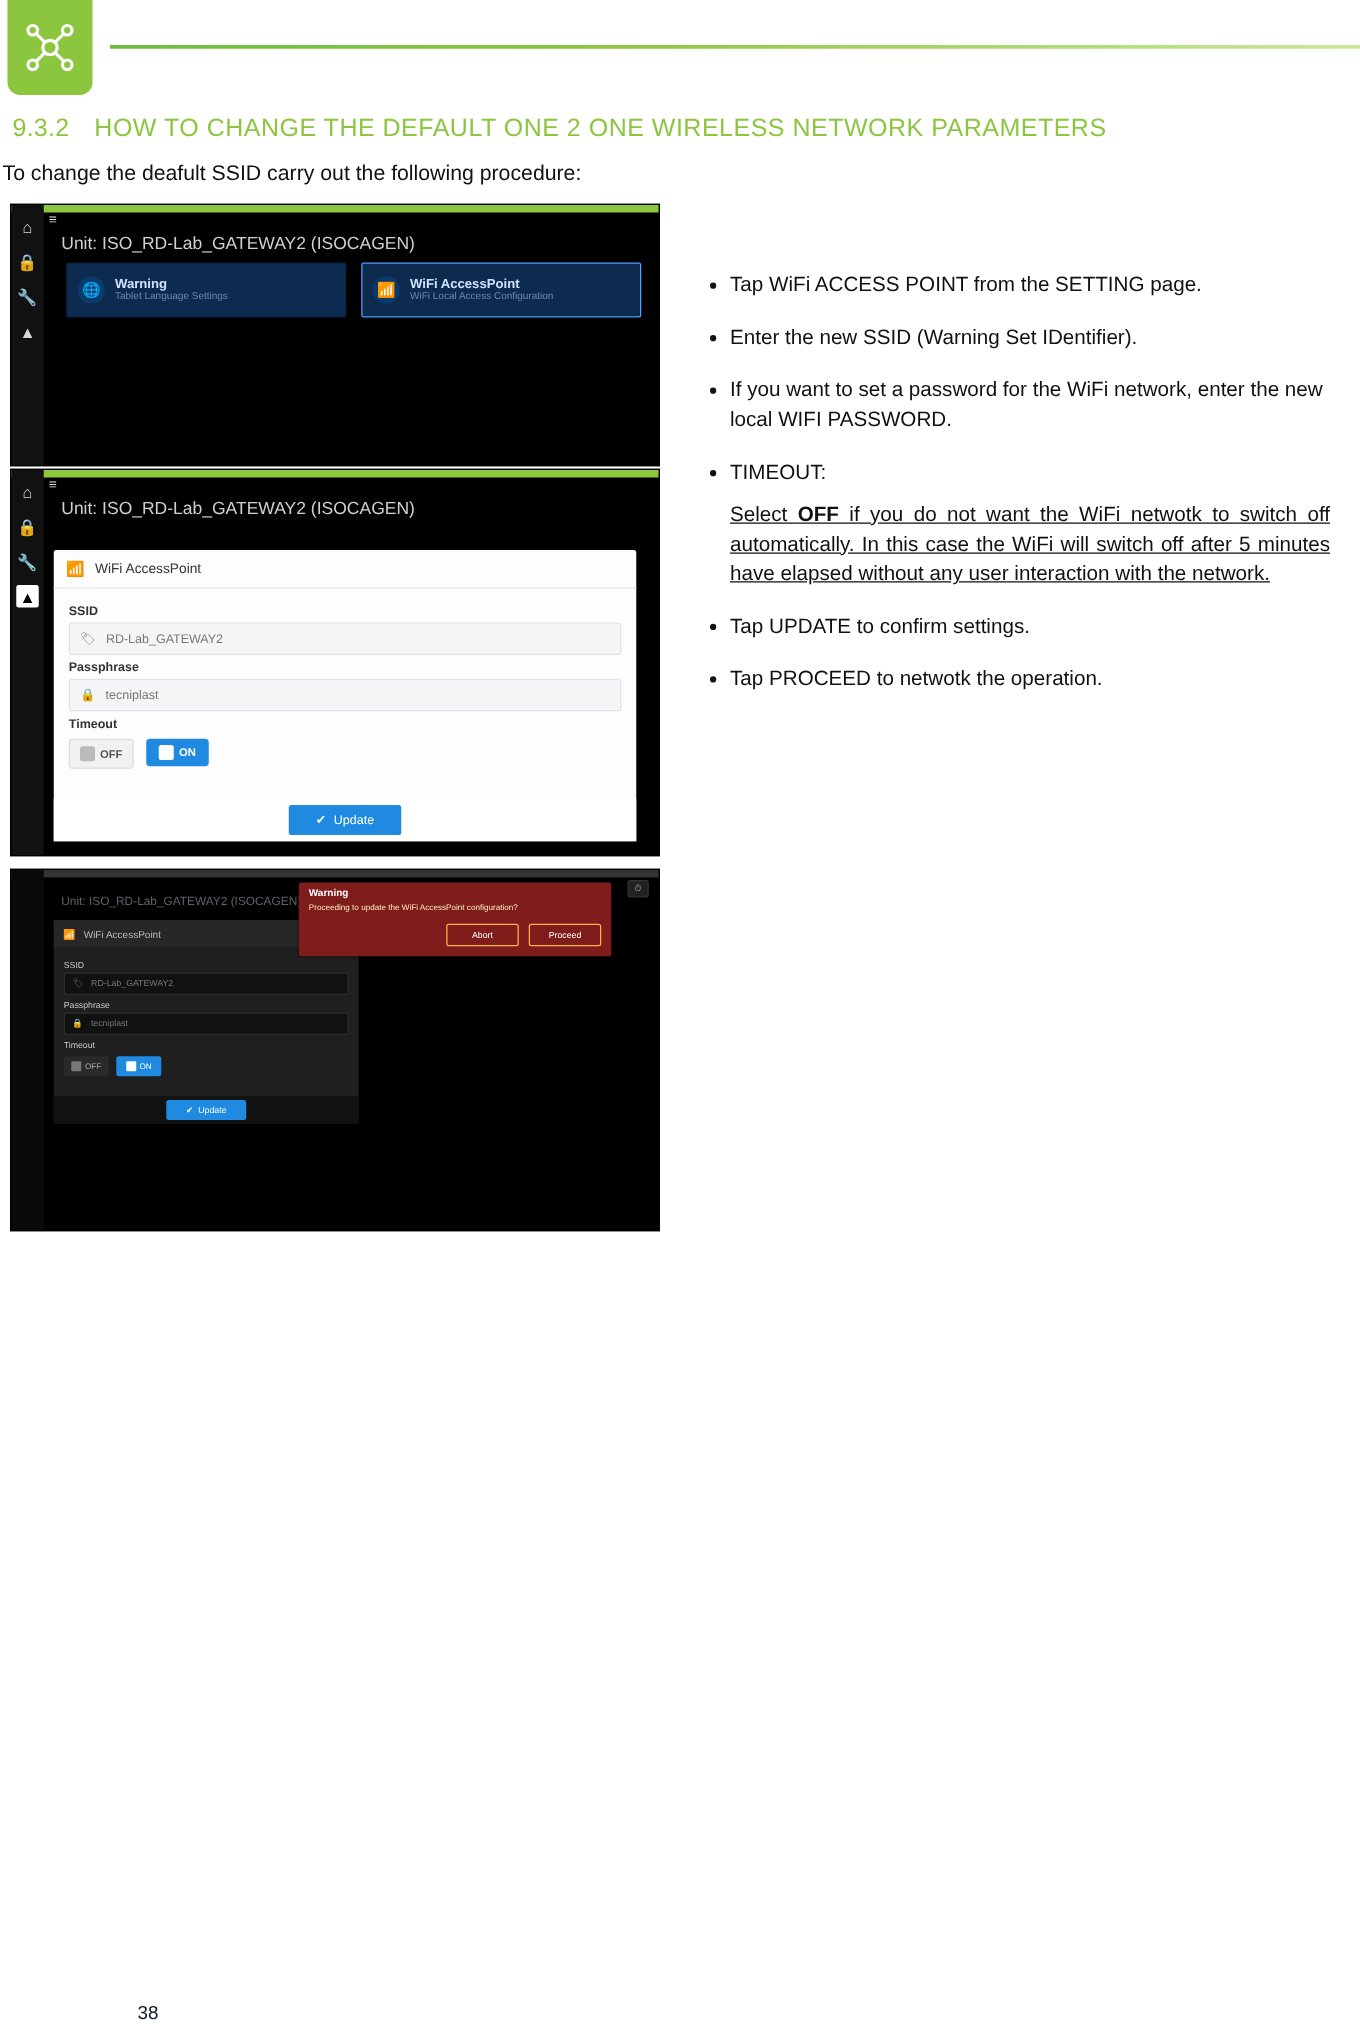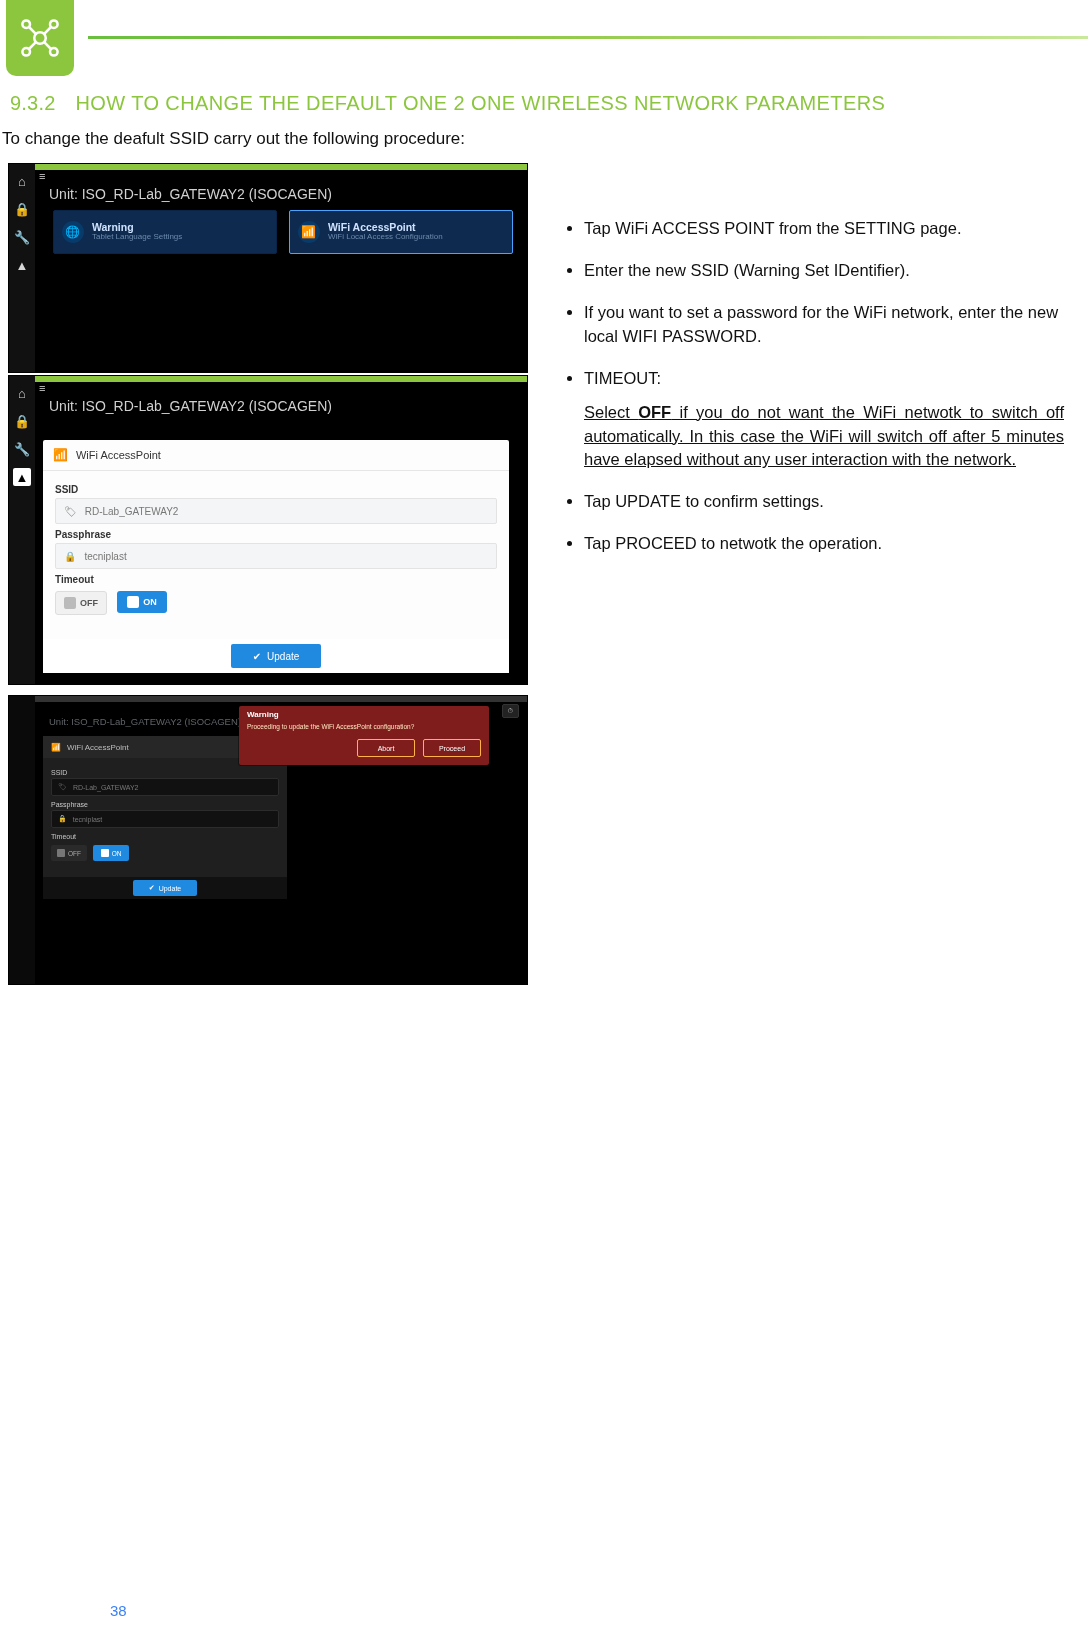--- a/index.html
+++ b/index.html
@@ -11,21 +11,21 @@
   .sec-title{color:#8cc63f;font-weight:400;font-size:20px;letter-spacing:.02em;}
   .heading-row{display:flex;align-items:baseline;padding:92px 0 0 10px;font-family:"Segoe UI Semilight","Segoe UI",Arial,sans-serif;}
   .intro{font-size:17px;padding:14px 0 14px 2px;}
   .cols{display:flex;flex-direction:row;align-items:flex-start;}
   .shots{width:520px;margin-left:8px;}
   .right{flex:1;padding:54px 24px 0 24px;font-size:16.5px;line-height:1.45;}
   .right ul{list-style:disc;padding-left:32px;margin:0;}
   .right li{margin:0 0 18px 0;}
   .right li .sub{margin-top:10px;}
   .right b{font-weight:700;}
-  .page-num{position:absolute;bottom:12px;left:110px;font-size:15px;color:#3b82f6;}
+  .page-num{position:absolute;bottom:12px;left:110px;font-size:15px;color:#0f172a;}
   
   .shot{background:#000;position:relative;overflow:hidden;border:1px solid #000;box-sizing:border-box;}
   .s1{height:210px;margin-bottom:2px;}
   .sidebar{position:absolute;left:0;top:0;bottom:0;width:26px;background:#111;display:flex;flex-direction:column;align-items:center;gap:10px;padding-top:8px;}
   .sidebar span,.sidebar .ic{color:#d7d7d7;font-size:13px;width:18px;height:18px;display:flex;align-items:center;justify-content:center;}
   .topbar{position:absolute;left:0;top:0;right:0;height:6px;background:#8cc63f;}
   .hamb{position:absolute;left:30px;top:6px;color:#ddd;font-size:11px;}
   .unit-title{position:absolute;left:40px;top:22px;color:#d0d0d0;font-size:14px;}
   .cards{position:absolute;left:44px;top:46px;right:14px;display:flex;gap:12px;}
   .card{flex:1;background:#0e2a4f;border-radius:2px;border:1px solid #082547;height:44px;display:flex;align-items:center;padding:0 8px;gap:8px;box-sizing:border-box;}

